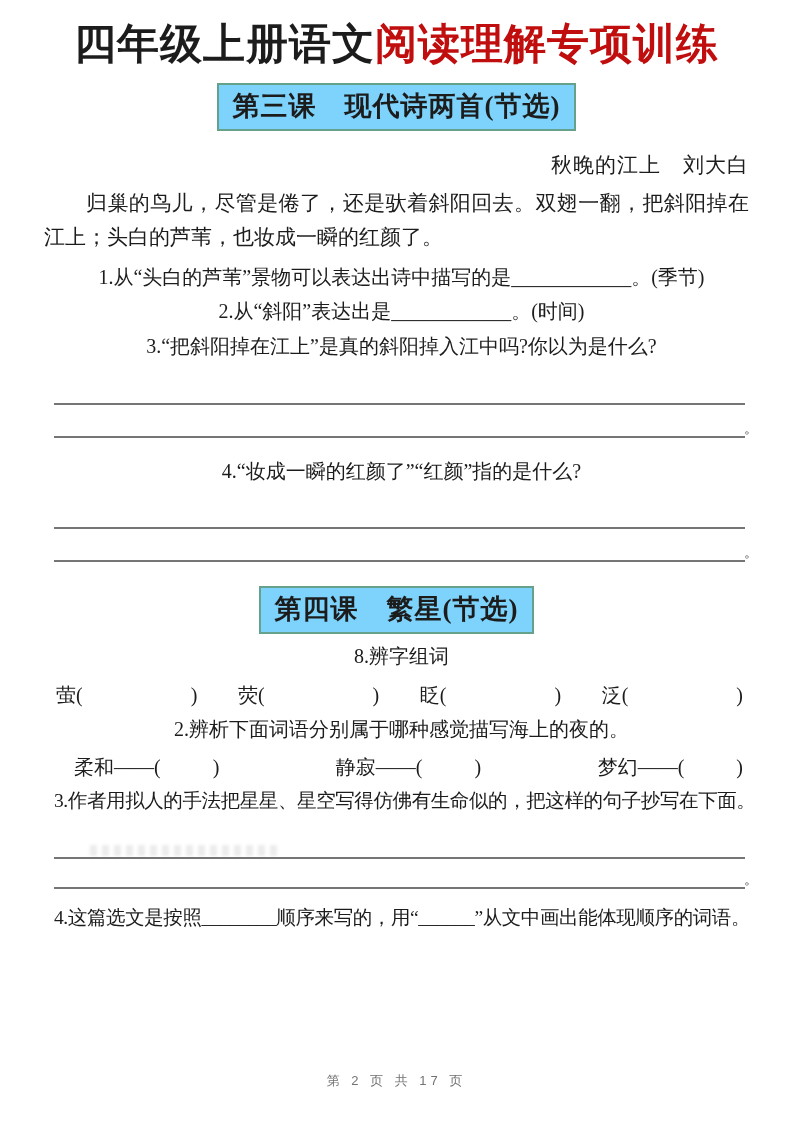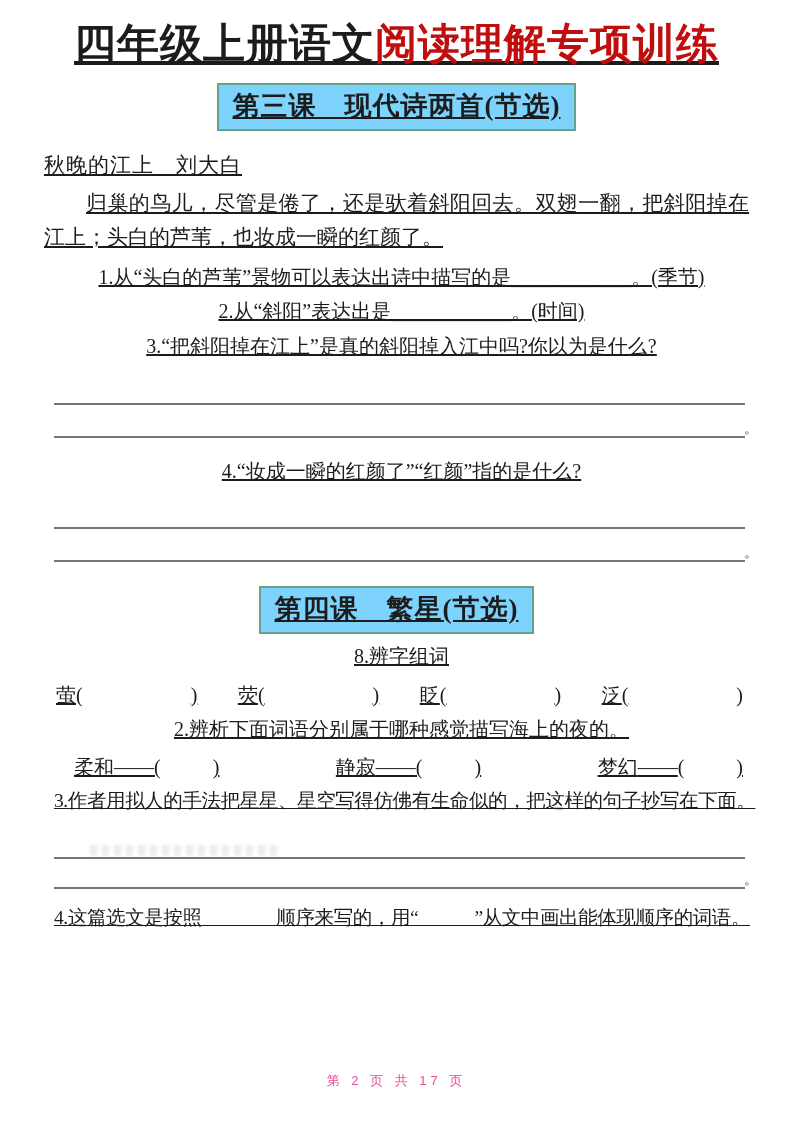--- a/index.html
+++ b/index.html
@@ -6,21 +6,20 @@
   html, body { background: #ffffff; }
   .page {
     position: relative;
     width: 793px;
     height: 1122px;
     margin: 0 auto;
     background: #ffffff;
     font-family: "Liberation Serif", serif;
     color: #1c1c1c;
     overflow: hidden;
-    text-decoration: underline;
   }
   .content { padding: 0 44px; }
 
   
   .page-title {
     margin-top: 18px;
     text-align: center;
     font-size: 42px;
     font-weight: 700;
     line-height: 1.25;
@@ -39,21 +38,21 @@
     font-size: 27px;
     font-weight: 700;
     letter-spacing: 1px;
     white-space: nowrap;
   }
   .section-box.second { margin-top: 24px; }
 
   
   .poem-title {
     margin-top: 20px;
-    text-align: left;
+    text-align: right;
     font-size: 21px;
     letter-spacing: 1px;
   }
 
   
   .passage {
     margin-top: 7px;
     font-size: 21px;
     line-height: 1.65;
     text-indent: 2em;
@@ -113,21 +112,21 @@
   .bracket-gap.narrow { display: inline-block; width: 52px; }
 
   
   .footer {
     position: absolute;
     left: 0; right: 0;
     bottom: 32px;
     text-align: center;
     font-size: 13px;
     letter-spacing: 4px;
-    color: #ec4899;
+    color: #737373;
     font-family: "Liberation Sans", sans-serif;
   }
 </style>
 </head>
 <body>
 
 <div class="page">
   <div class="content">
 
     <h1 class="page-title"><span>四年级上册语文</span><span class="red">阅读理解专项训练</span></h1>

